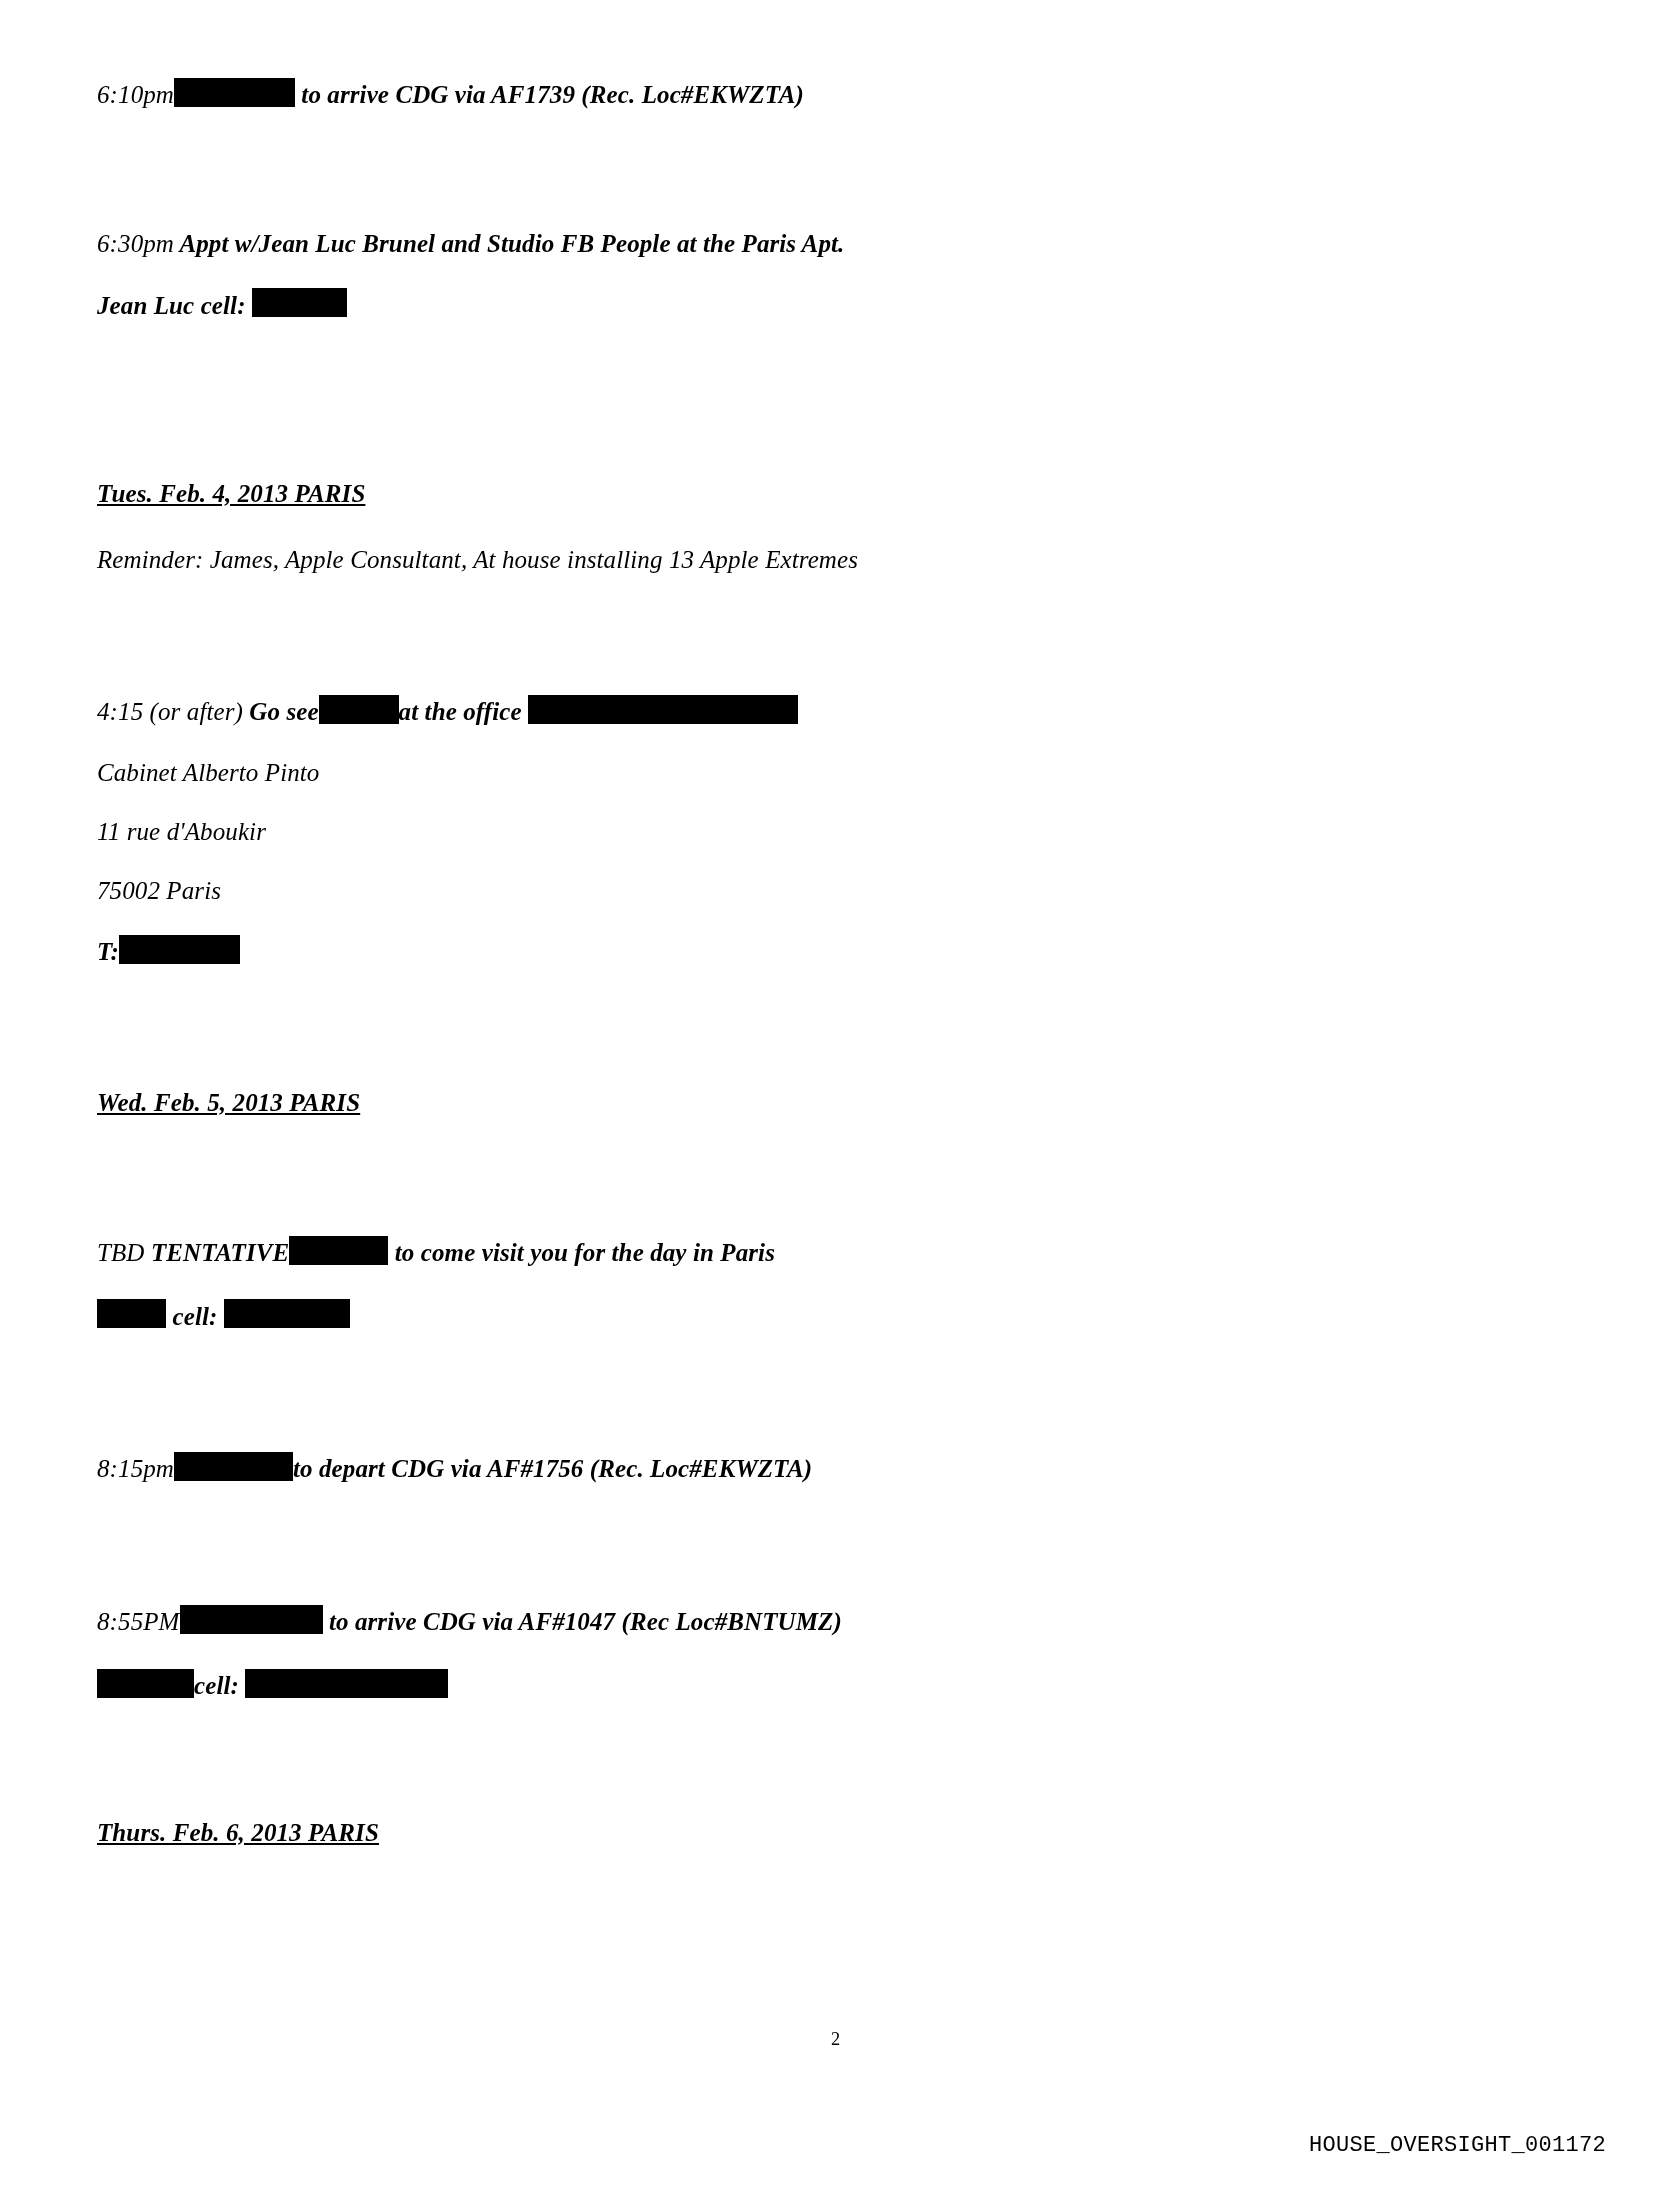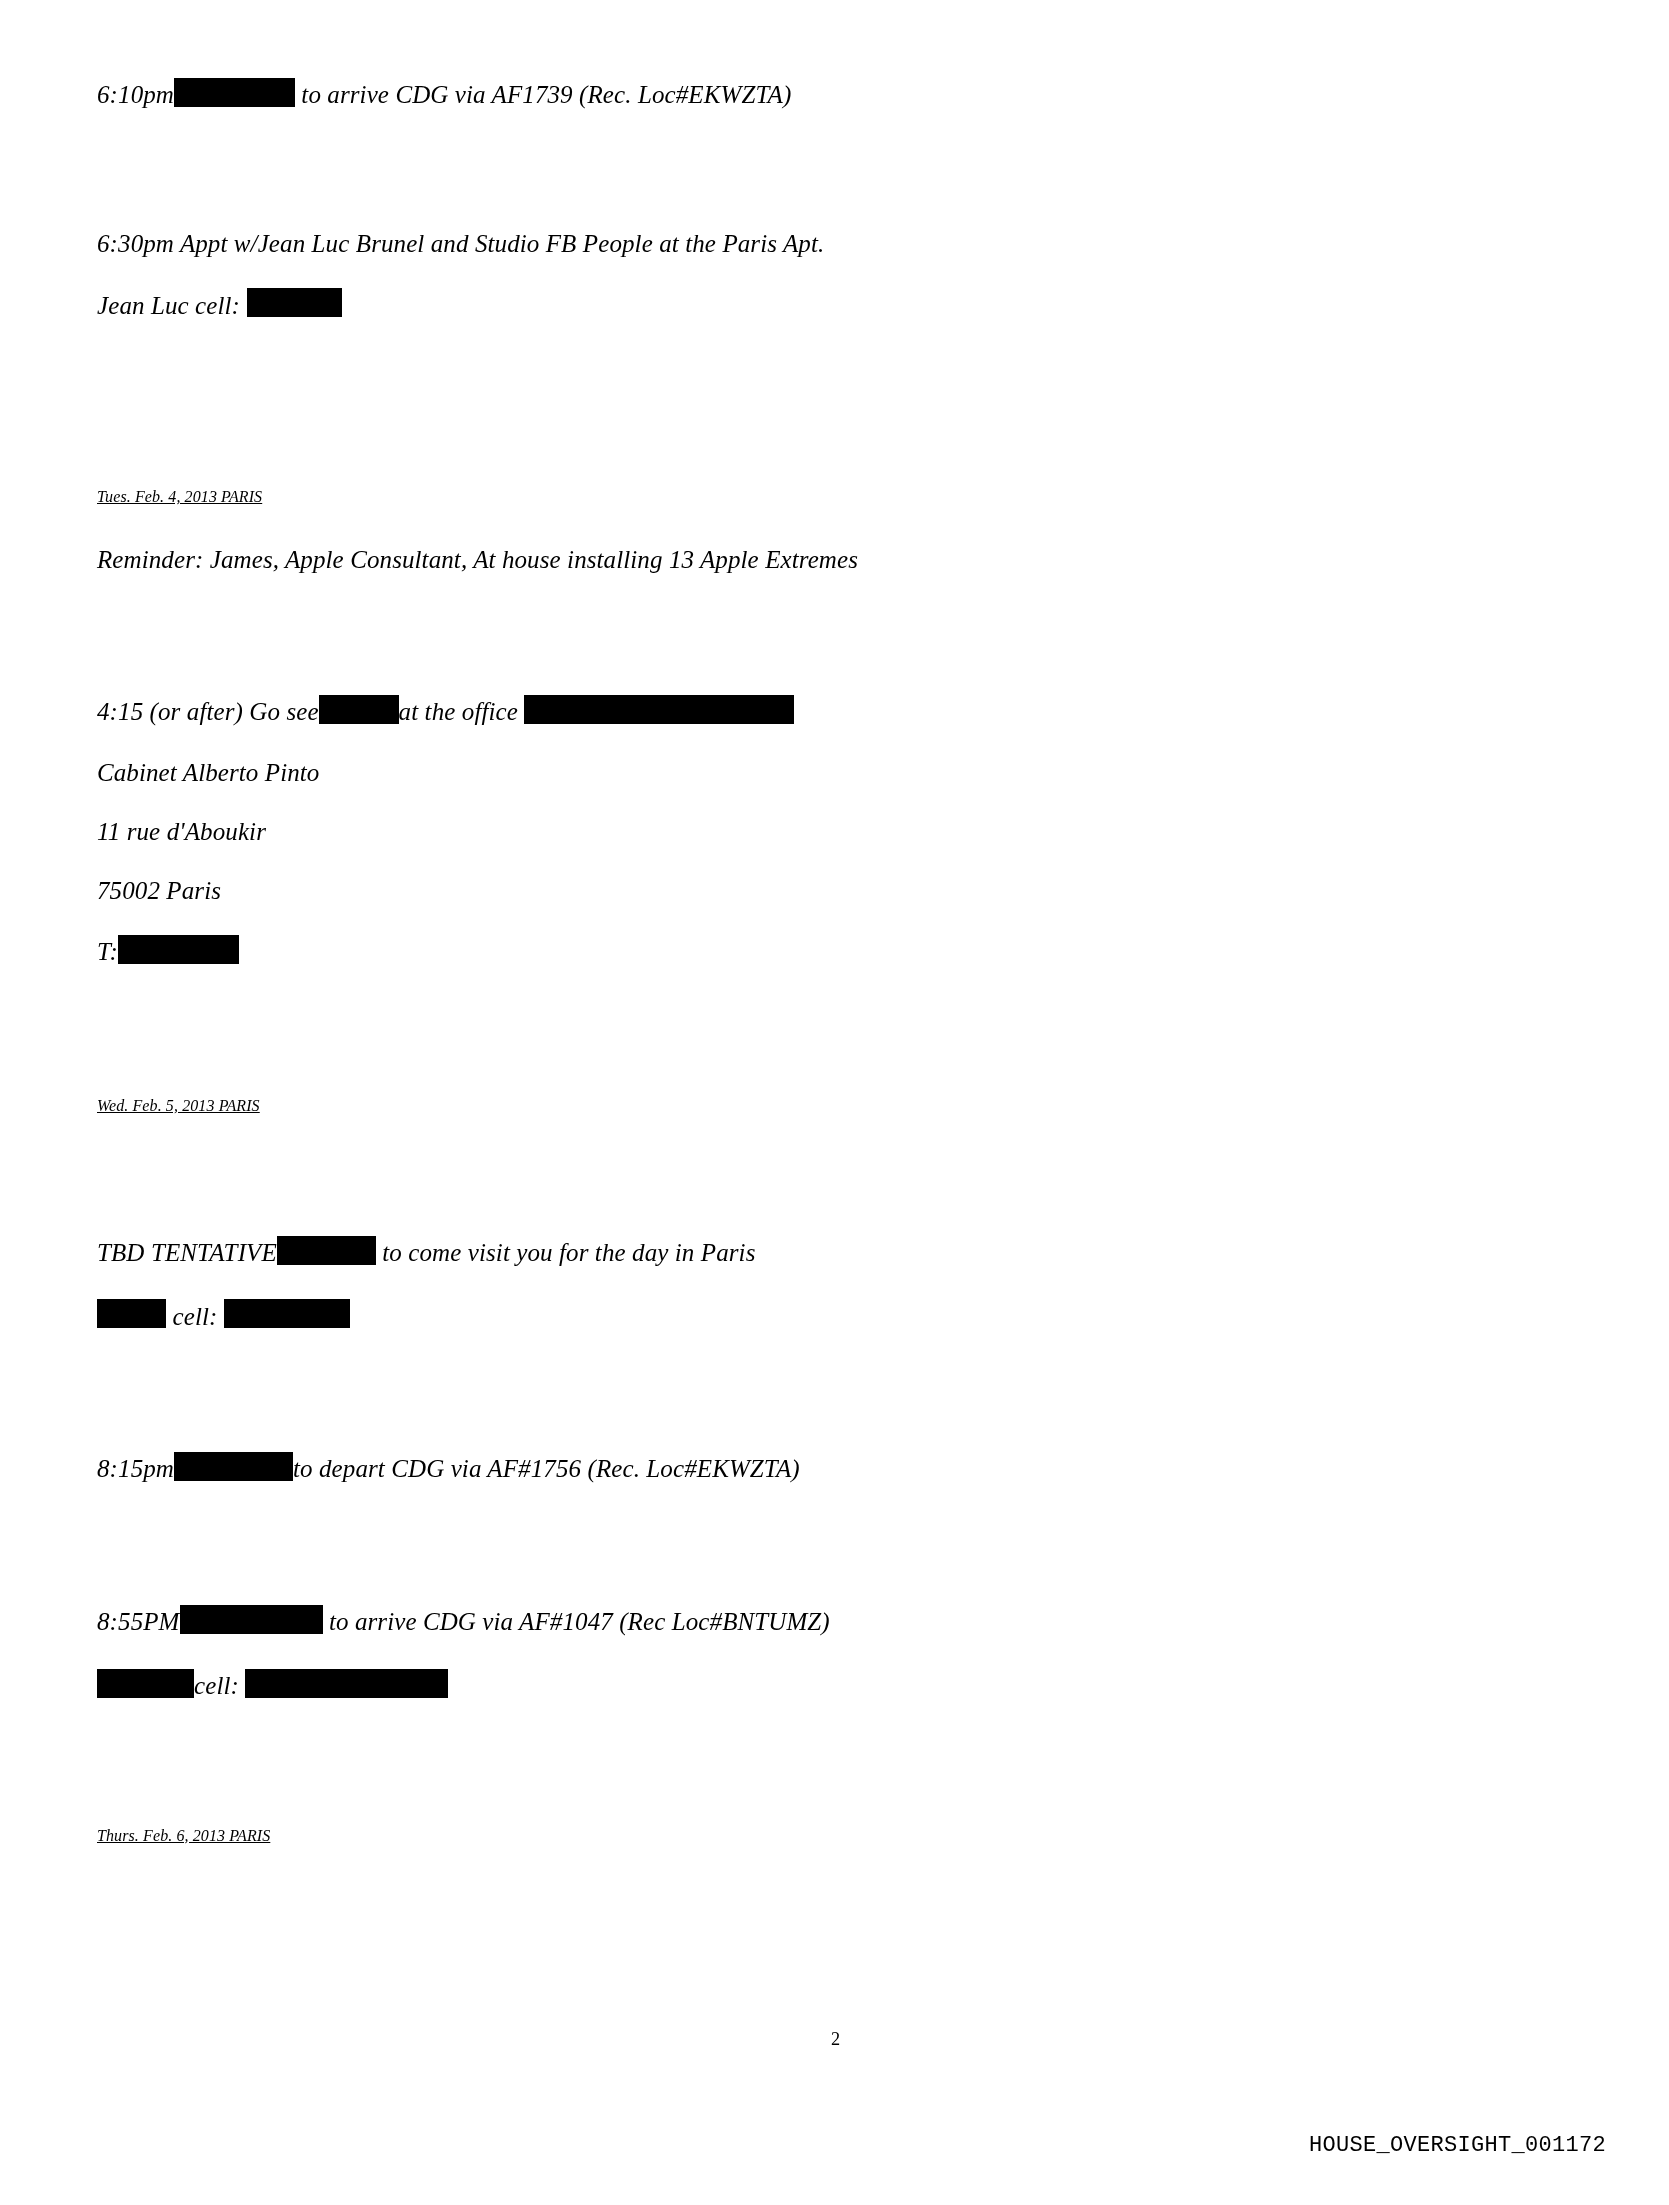--- a/index.html
+++ b/index.html
@@ -37,30 +37,31 @@
     margin: 0;
     display: block;
     letter-spacing: 0.1px;
   }
   .row {
     display: block;
     white-space: nowrap;
   }
   .row > * {
     vertical-align: middle;
+    font-weight: bold;
   }
   .bold {
     font-weight: normal;
     font-style: italic;
   }
   .heading {
-    font-weight: normal;
+    font-weight: bold;
     font-style: italic;
     text-decoration: underline;
-    font-size: 16px;
+    font-size: 25px;
     white-space: nowrap;
     display: inline-block;
   }
   .redact {
     display: inline-block;
     background: #000000;
     height: 29px;
     vertical-align: middle;
     position: relative;
     top: -2px;

